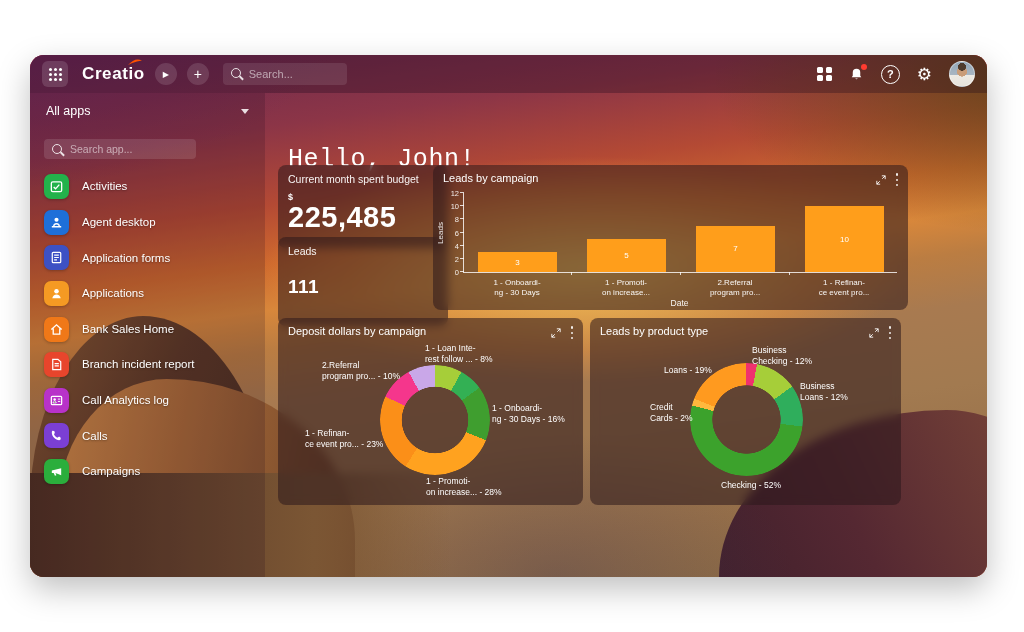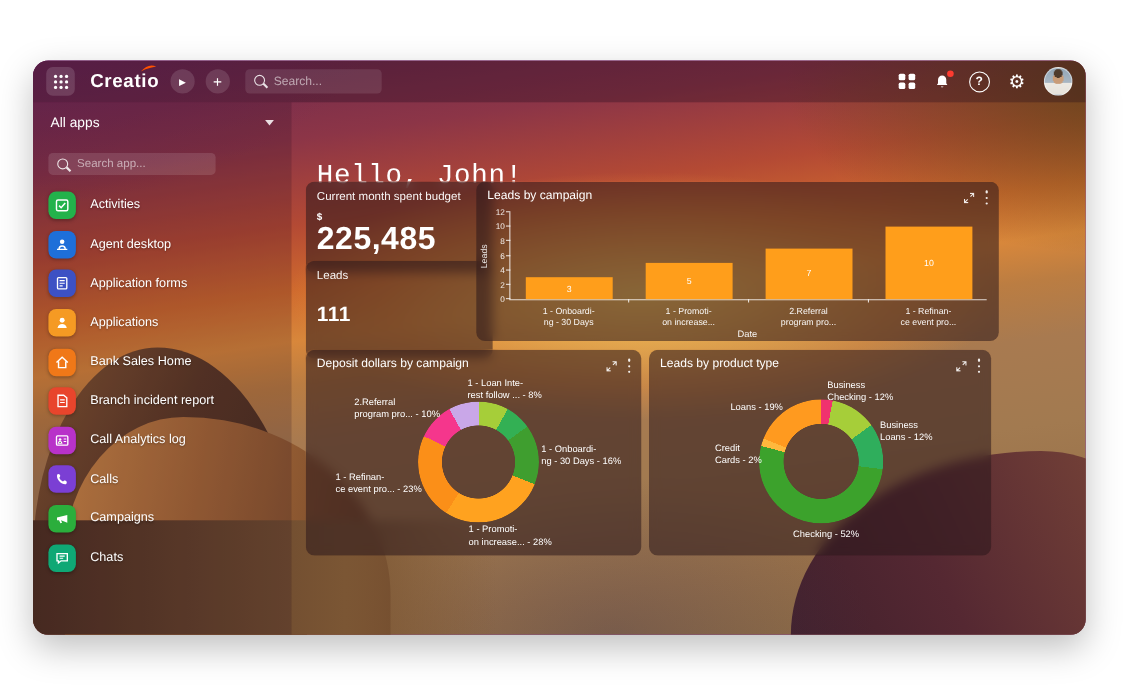--- a/index.html
+++ b/index.html
@@ -1,17 +1,17 @@
 <!DOCTYPE html>
 <html><head>
 <meta charset="utf-8">
 <style>
   html,body{margin:0;padding:0;}
   .page{position:relative;width:1024px;height:632px;background:#ffffff;font-family:"Liberation Sans",sans-serif;overflow:hidden;}
-  .window{position:absolute;left:30px;top:55px;width:957px;height:522px;border-radius:14px;overflow:hidden;box-shadow:0 12px 32px rgba(0,0,0,.25);background:#701a75;}
+  .window{position:absolute;left:30px;top:55px;width:957px;height:522px;border-radius:14px;overflow:hidden;box-shadow:0 12px 32px rgba(0,0,0,.25);background:#ef4444;}
   
   .bg,.bg *{position:absolute;pointer-events:none;}
   .bg{inset:0;}
   .bg-sky{inset:0;background:
     radial-gradient(ellipse 430px 150px at 58% 41%, rgba(255,208,96,.85), rgba(255,160,60,.35) 55%, rgba(255,160,60,0) 75%),
     radial-gradient(ellipse 620px 320px at -6% -12%, rgba(118,40,94,.92), rgba(118,40,94,0) 62%),
     radial-gradient(ellipse 520px 260px at 104% 4%, rgba(92,70,22,.85), rgba(92,70,22,0) 60%),
     linear-gradient(172deg,#69284e 0%,#8c3547 16%,#b44a34 28%,#cf6a2e 37%,#d8873b 44%,#bb7d42 50%,#a87a50 58%,#a27a50 70%,#977049 85%,#8a6a44 100%);}
   .rock-a{left:0;top:50%;width:26%;height:50%;background:linear-gradient(115deg,#8a5a33 0%,#5d3a26 45%,#432a1e 100%);border-radius:50% 60% 0 0/80% 100% 0 0;}
   .rock-b{left:3%;top:62%;width:31%;height:38%;background:linear-gradient(100deg,#d08a47 0%,#a96a38 40%,#6b4228 100%);border-radius:40% 70% 0 0/70% 90% 0 0;}
@@ -248,29 +248,20 @@
             <span class="nav-label">Calls</span>
           </div>
           <div class="nav-item">
             <span class="tile" style="background: rgb(43, 174, 60);">
               <svg viewBox="0 0 16 16">
                 <path d="M3 7v2.5h2l1.3 3 1.6-.6-1-2.4L13 12V4.5z" fill="#fff"></path>
               </svg>
             </span>
             <span class="nav-label">Campaigns</span>
           </div>
-          <div class="nav-item">
-            <span class="tile" style="background: rgb(15, 168, 117);">
-              <svg viewBox="0 0 16 16">
-                <path d="M3 3.5h10v7H7l-2.6 2v-2H3z" fill="none" stroke="#fff" stroke-width="1.3"></path>
-                <path d="M5.5 6h5M5.5 8h3.5" stroke="#fff" stroke-width="1.1"></path>
-              </svg>
-            </span>
-            <span class="nav-label">Chats</span>
-          </div>
         </nav>
     </aside>
 
     <h1 class="greeting">Hello, John!</h1>
 
     <section class="card card-pad" id="card-budget">
       <div class="card-title">Current month spent budget</div>
       <div class="currency">$</div>
       <div class="big-value">225,485</div>
     </section>

